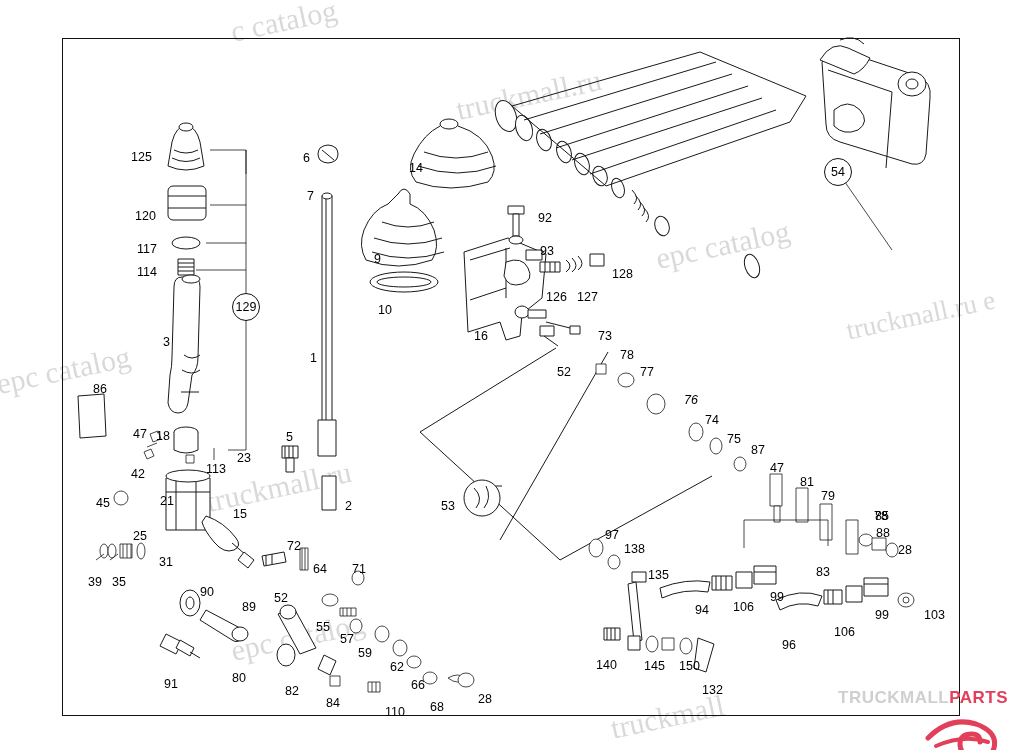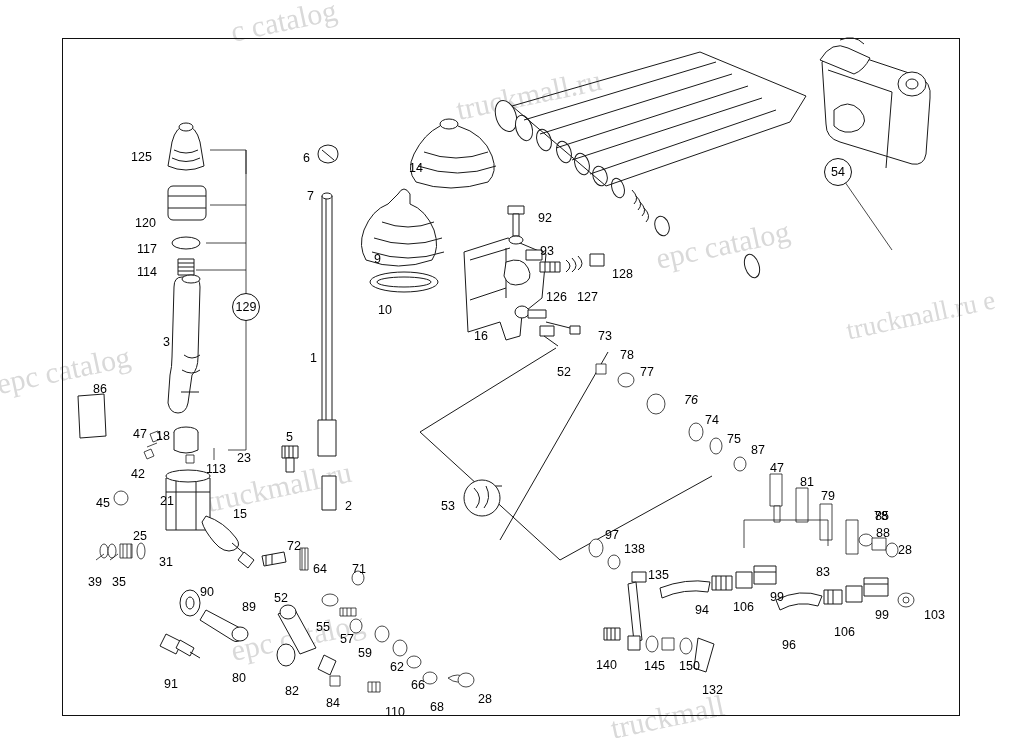--- a/index.html
+++ b/index.html
@@ -337,21 +337,21 @@
       <path class="fillw" d="M864 578 h24 v18 h-24 z"></path>
       <path class="ln" d="M864 584 h24"></path>
       <ellipse class="fillw-t" cx="906" cy="600" rx="8" ry="7"></ellipse>
       <ellipse class="fillw-t" cx="906" cy="600" rx="3" ry="3"></ellipse>
 
       <path class="ln-t" d="M744 520 h84 v26 M744 520 v28"></path>
     </g>
   </svg>
 
   <div class="lbl" style="left:131px; top:151px;">125</div>
-  <div class="lbl" style="left:135px; top:217px;">120</div>
+  <div class="lbl" style="left:135px; top:210px;">120</div>
   <div class="lbl" style="left:137px; top:243px;">117</div>
   <div class="lbl" style="left:137px; top:266px;">114</div>
   <div class="circ" style="left:232px; top:293px;">129</div>
   <div class="lbl" style="left:163px; top:336px;">3</div>
   <div class="lbl" style="left:93px;  top:383px;">86</div>
   <div class="lbl" style="left:133px; top:428px;">47</div>
   <div class="lbl" style="left:156px; top:430px;">18</div>
   <div class="lbl" style="left:131px; top:468px;">42</div>
   <div class="lbl" style="left:206px; top:463px;">113</div>
   <div class="lbl" style="left:237px; top:452px;">23</div>
@@ -420,14 +420,23 @@
   <div class="lbl" style="left:648px; top:569px;">135</div>
   <div class="lbl" style="left:624px; top:543px;">138</div>
   <div class="lbl" style="left:605px; top:529px;">97</div>
   <div class="lbl" style="left:596px; top:659px;">140</div>
   <div class="lbl" style="left:644px; top:660px;">145</div>
   <div class="lbl" style="left:679px; top:660px;">150</div>
   <div class="lbl" style="left:702px; top:684px;">132</div>
   <div class="lbl" style="left:441px; top:500px;">53</div>
   <div class="circ" style="left:824px; top:158px;">54</div>
 
+  <div id="logo">
+    <div class="logo-text">
+      <span>TRUCKMALL</span><span class="accent">PARTS</span>
+    </div>
+    <svg width="180" height="56" viewBox="0 0 180 56" style="position:absolute;left:0;top:14px;">
+      <path d="M90 40 q22 -22 48 -14 q22 8 18 24 q-4 12 -20 10 q-14 -2 -14 -14 q0 -10 12 -10 q8 0 8 8" fill="none" stroke="#e2405a" stroke-width="5" stroke-linecap="round"></path>
+      <path d="M98 48 q28 -12 52 -4" fill="none" stroke="#e2405a" stroke-width="4" stroke-linecap="round"></path>
+    </svg>
+  </div>
 
 </div>
 
 </body></html>

